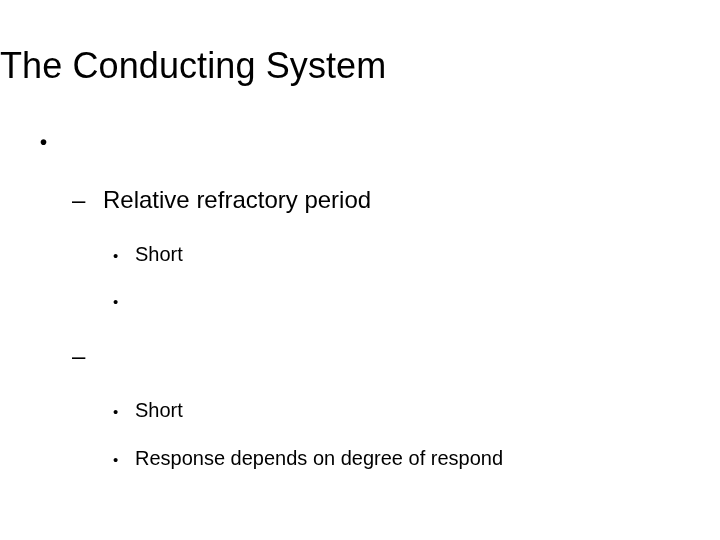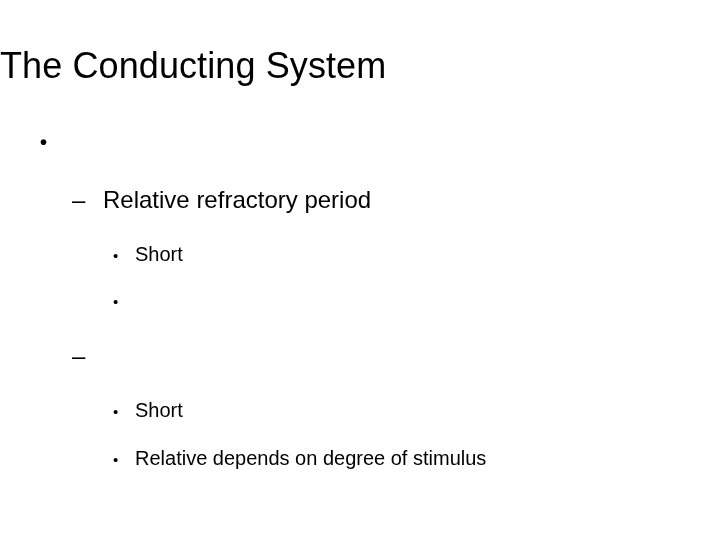--- a/index.html
+++ b/index.html
@@ -146,17 +146,17 @@
 
     <div class="gap-sm"></div>
 
     <div class="bullet-row lvl3">
       <span class="bullet-marker">•</span>
       <span class="bullet-text">Short</span>
     </div>
 
     <div class="bullet-row lvl3">
       <span class="bullet-marker">•</span>
-      <span class="bullet-text">Relative depends on degree of stimulus</span>
+      <span class="bullet-text">Response depends on degree of respond</span>
     </div>
 
   </div>
 </div>
 
 </body></html>

